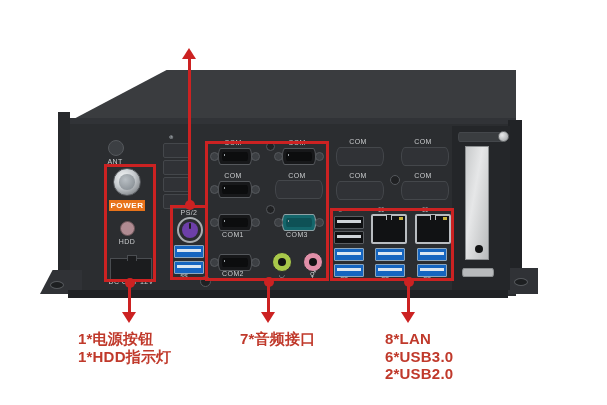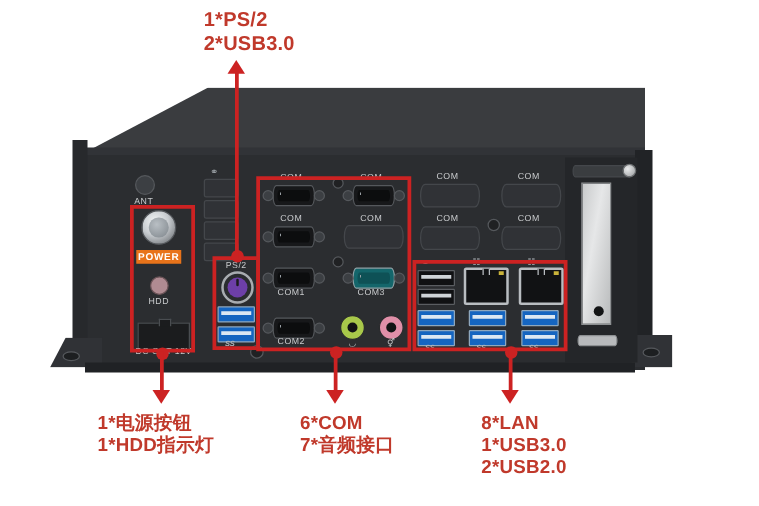--- a/index.html
+++ b/index.html
@@ -294,34 +294,29 @@
   <div class="arrow-head arrow-down" style="left:122px;top:312px;"></div>
 
   <div class="arrow-dot" style="left:264px;top:277px;"></div>
   <div class="arrow-line" style="left:267px;top:280px;height:33px;"></div>
   <div class="arrow-head arrow-down" style="left:261px;top:312px;"></div>
 
   <div class="arrow-dot" style="left:404px;top:277px;"></div>
   <div class="arrow-line" style="left:407px;top:280px;height:33px;"></div>
   <div class="arrow-head arrow-down" style="left:401px;top:312px;"></div>
 
-  <div class="callout" id="callout-top">
-    <div>1*PS/2</div>
-    <div>2*USB3.0</div>
-  </div>
 
   <div class="callout" id="callout-bl">
     <div>1*电源按钮</div>
     <div>1*HDD指示灯</div>
   </div>
 
   <div class="callout" id="callout-bm">
-    <div>6*COM</div>
     <div>7*音频接口</div>
   </div>
 
   <div class="callout" id="callout-br">
     <div>8*LAN</div>
-    <div>1*USB3.0</div>
+    <div>6*USB3.0</div>
     <div>2*USB2.0</div>
   </div>
 
 </div>
 
 </body></html>

